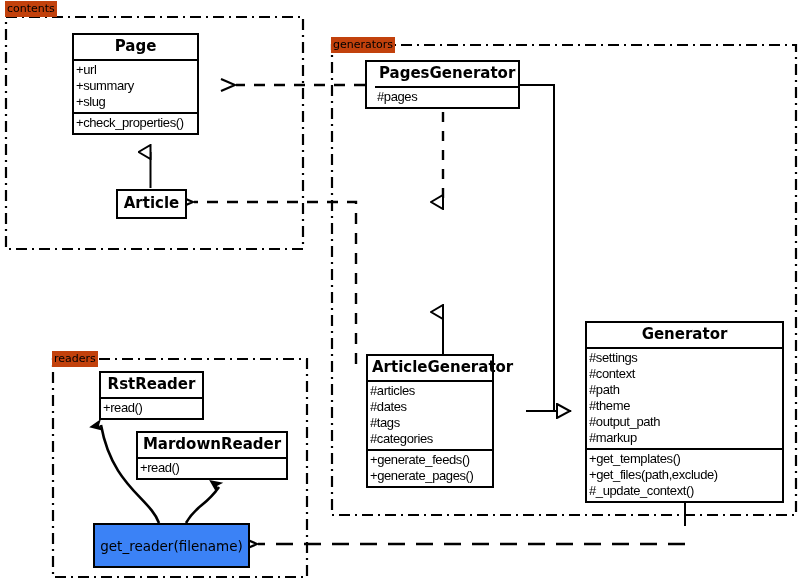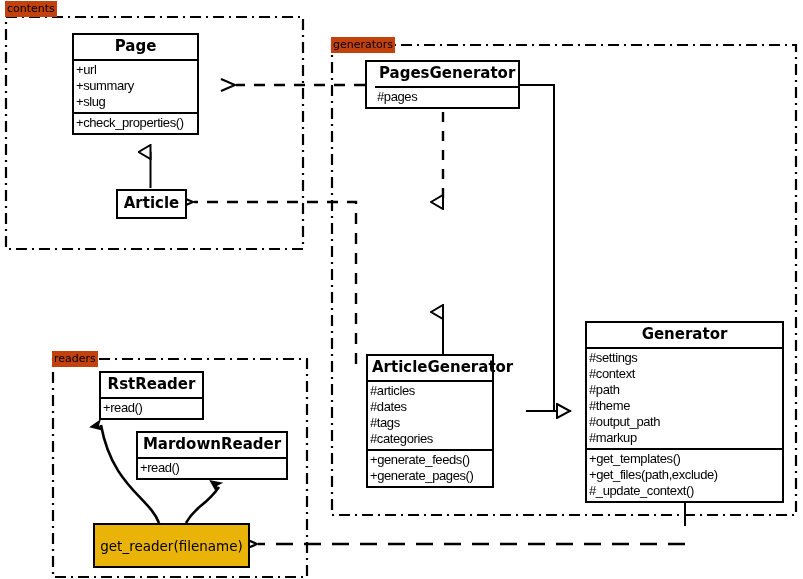--- a/index.html
+++ b/index.html
@@ -65,21 +65,21 @@
   }
   .uml-compartment .m {
     display: block;
     white-space: nowrap;
   }
   
   .func-box {
     position: absolute;
     box-sizing: border-box;
     border: 2px solid #000000;
-    background: #eab308;
+    background: #3b82f6;
     display: flex;
     align-items: center;
     justify-content: center;
     font-size: 13.5px;
     color: #000000;
     z-index: 5;
   }
   
   .pkg-label {
     position: absolute;

